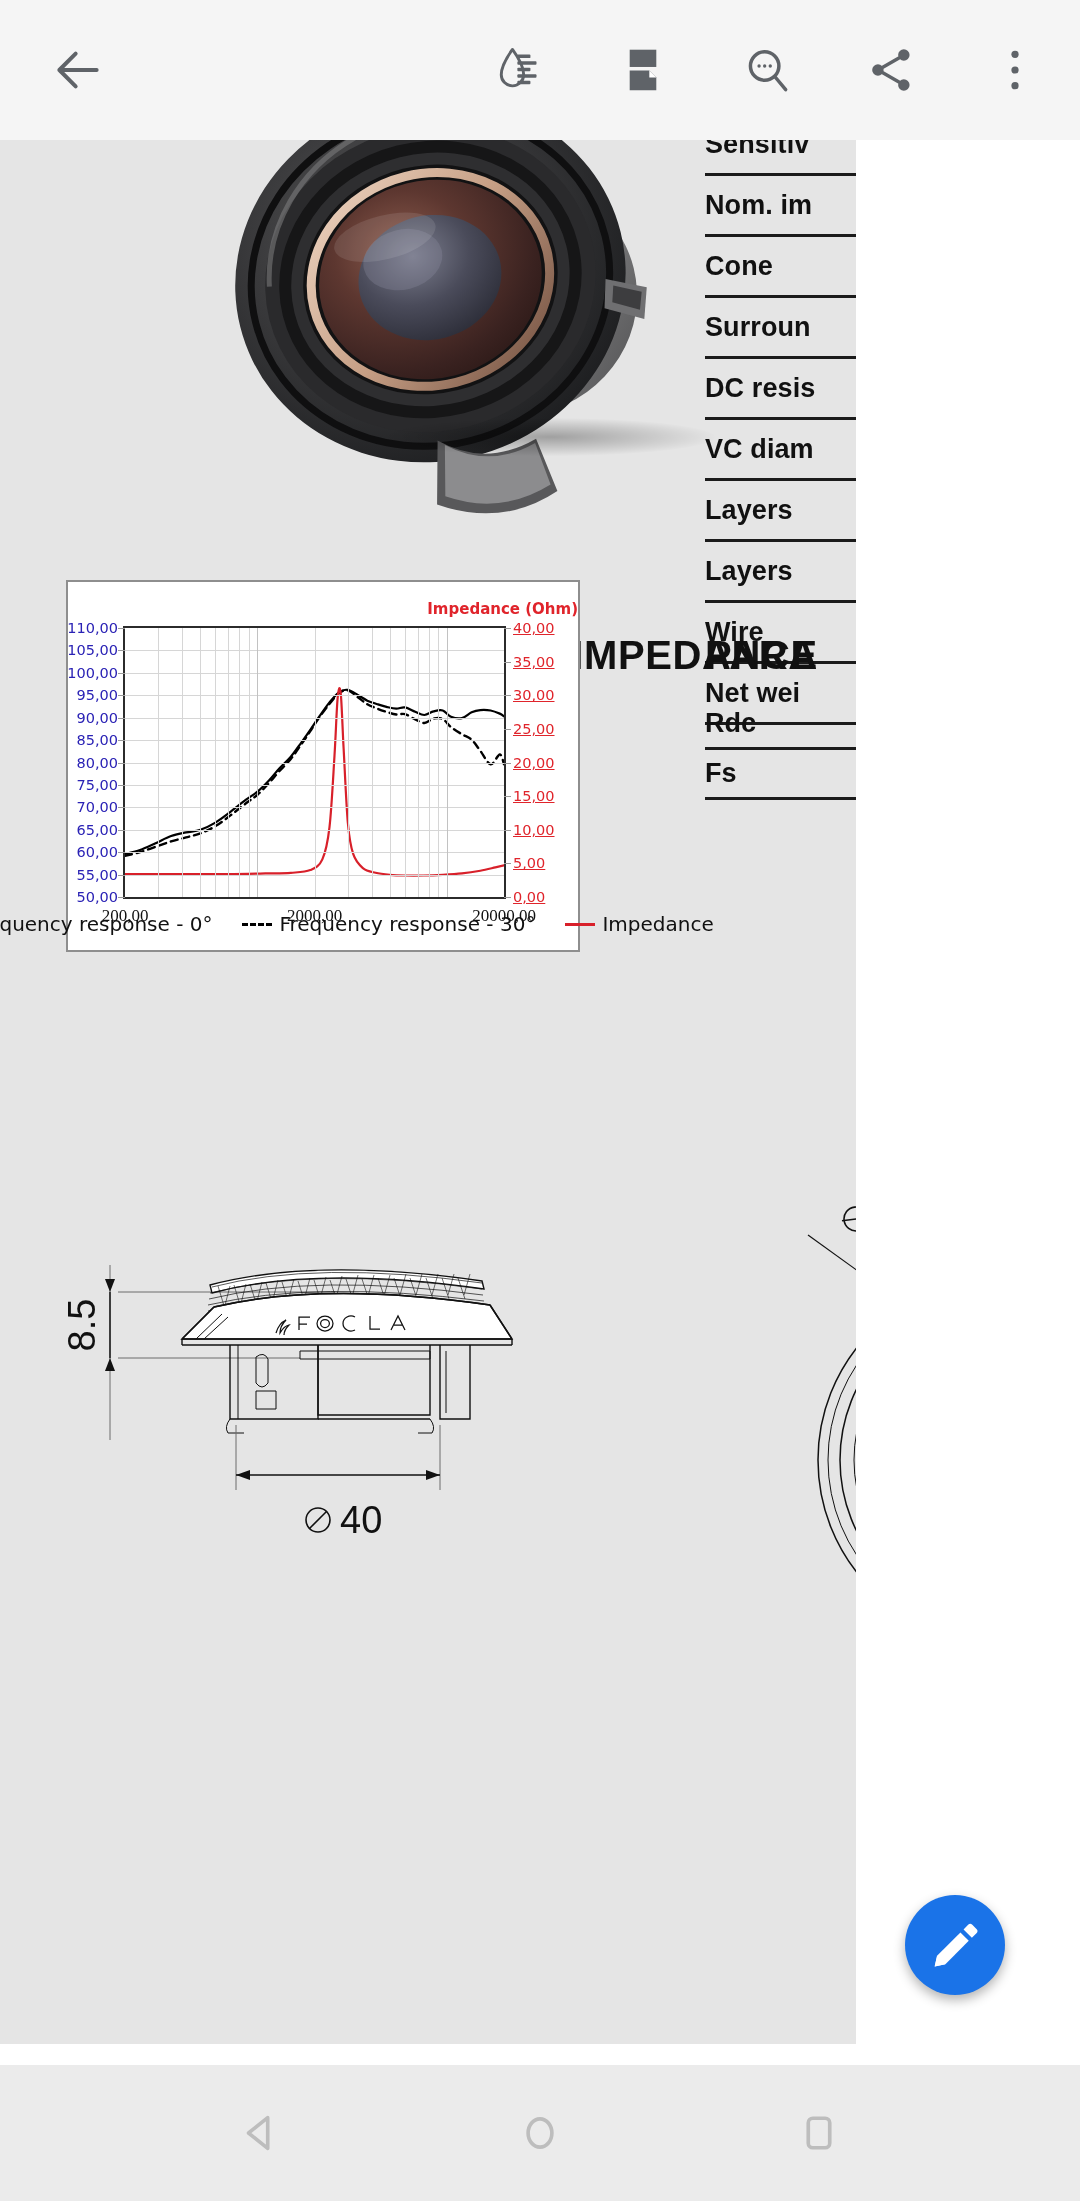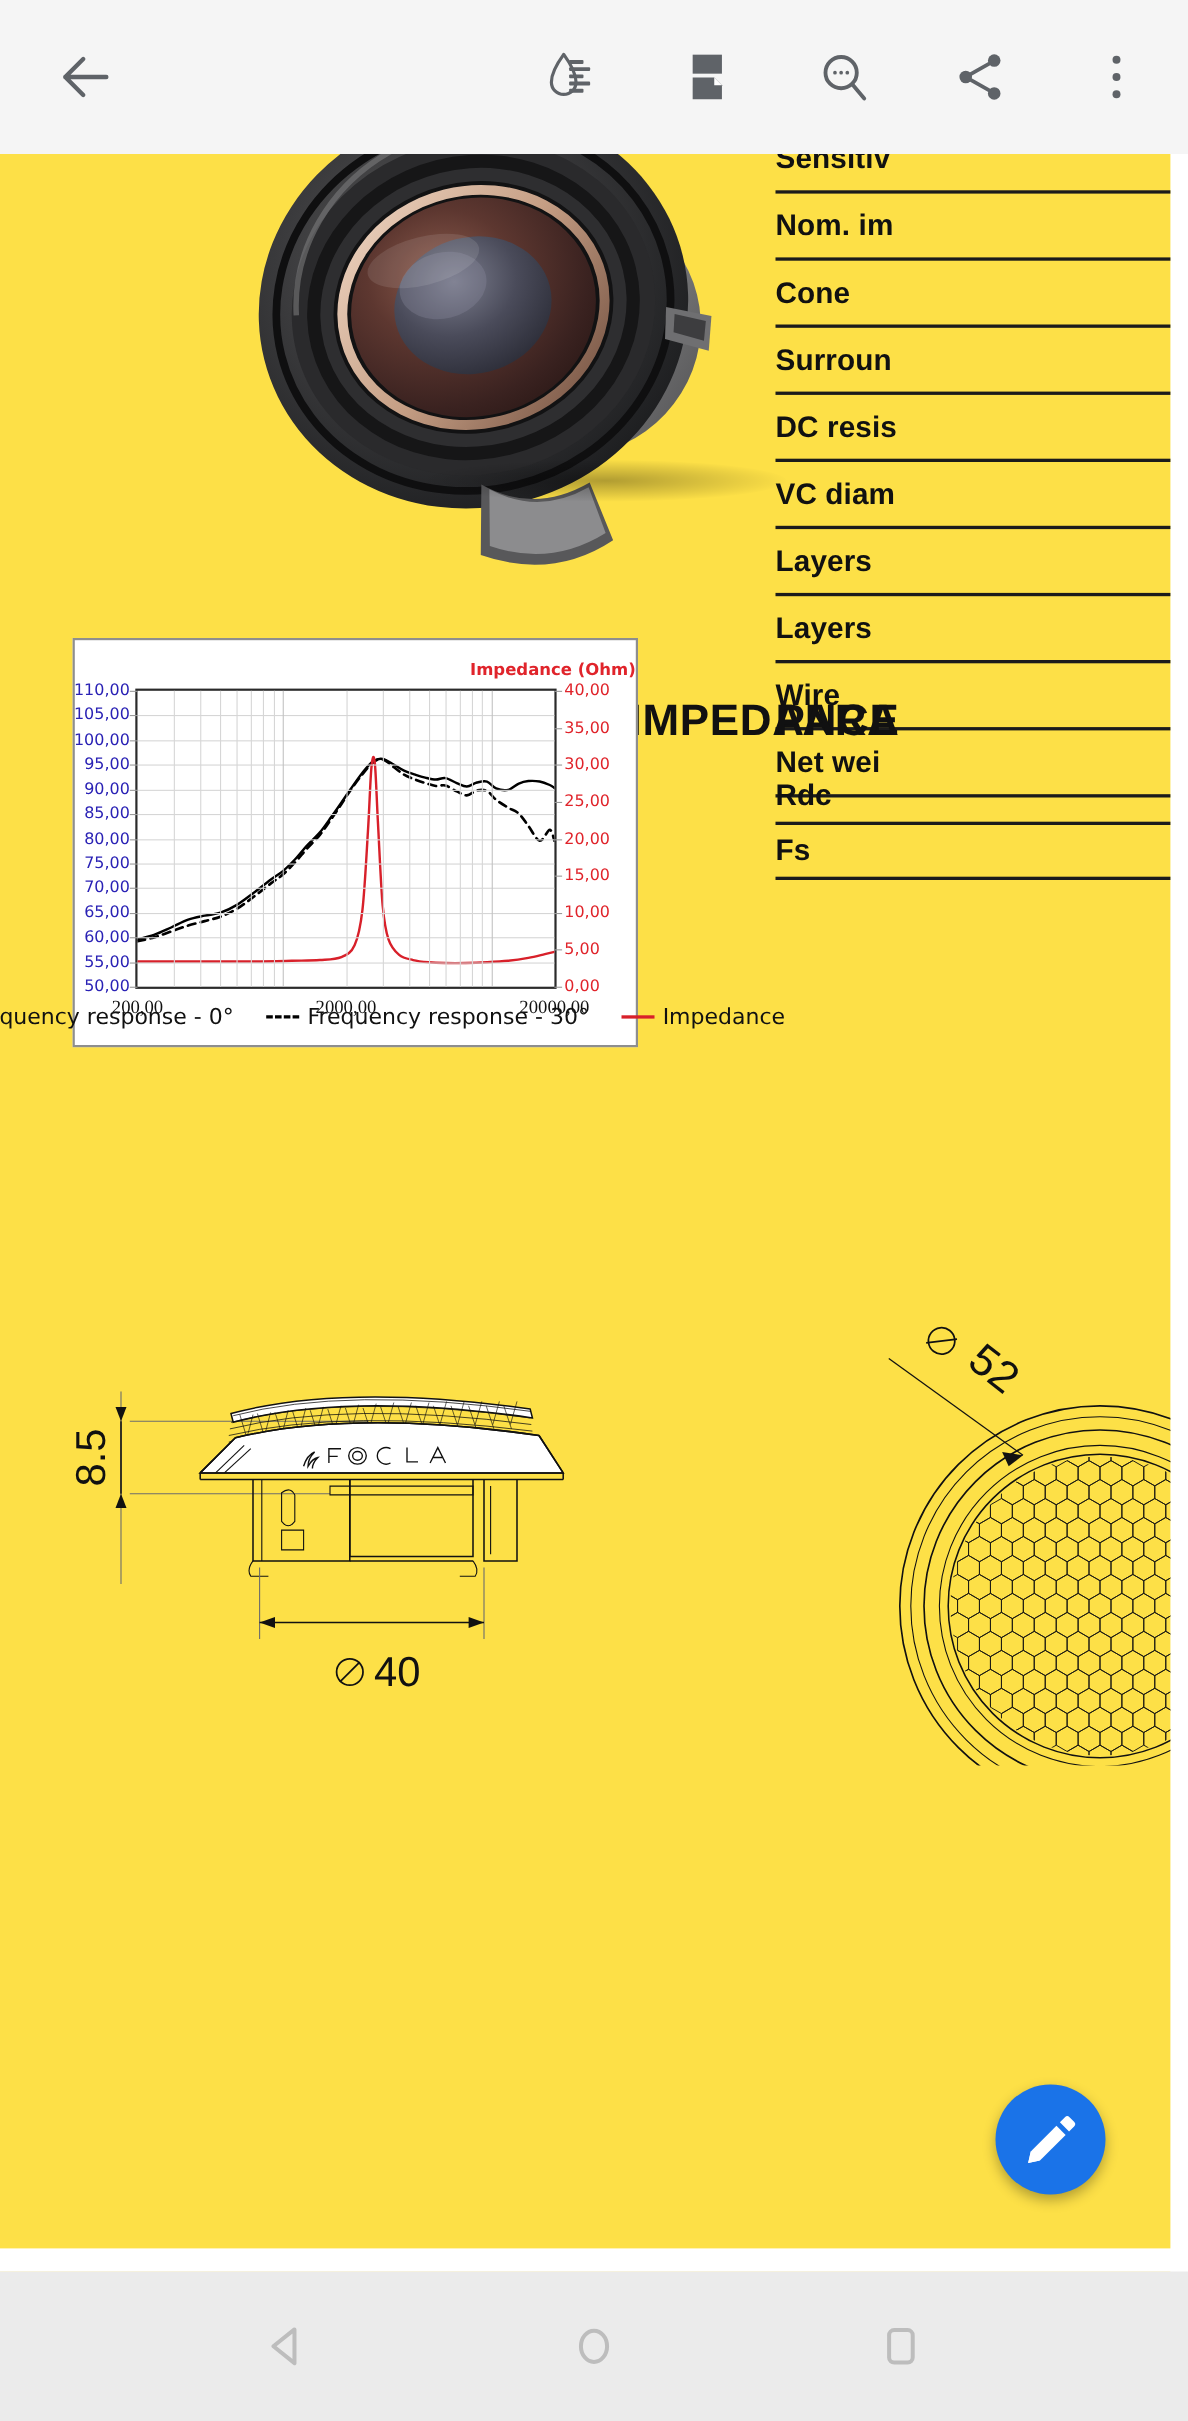--- a/index.html
+++ b/index.html
@@ -11,22 +11,22 @@
     background:#f5f5f5; display:flex; align-items:center; }
   .appbar .back { margin-left:40px; width:76px; height:76px; display:flex;
     align-items:center; justify-content:center; }
   .appbar .spacer { flex:1; }
   .appbar .tool { width:86px; height:86px; display:flex; align-items:center;
     justify-content:center; }
   .appbar .tools { display:flex; align-items:center; margin-right:22px; gap:38px; }
   .ic { display:block; }
 
   
-  .page { position:absolute; left:0; top:140px; width:1064px; height:1925px;
-    background:#fde047; overflow:hidden; }
+  .page { position:absolute; left:0; top:140px; width:856px; height:1925px;
+    background:#e5e5e5; overflow:hidden; }
 
   
   .photo-wrap { position:absolute; left:150px; top:-110px; width:600px; height:570px; }
   .shadow-ellipse { position:absolute; left:235px; top:388px; width:330px; height:38px;
     background:radial-gradient(ellipse at center, rgba(0,0,0,0.30) 0%, rgba(0,0,0,0.10) 48%, rgba(0,0,0,0) 72%);
     border-radius:50%; }
 
   
   .spec-table { position:absolute; left:705px; top:-25px; width:430px; }
   .spec-row { height:61px; display:flex; align-items:center;
@@ -55,21 +55,21 @@
   .plot { position:absolute; left:55px; top:44px; width:383px; height:273px;
     border:2px solid #2b2b2b; border-top-width:2px; background:#fff; }
   .grid-h { position:absolute; left:0; width:100%; height:1px; background:#d6d6d6; }
   .grid-v { position:absolute; top:0; height:100%; width:1px; background:#d6d6d6; }
   .grid-v.major { background:#c2c2c2; }
   .ytick-l { position:absolute; right:100%; margin-right:7px; font-size:14.5px;
     color:#2a22b5; transform:translateY(-50%); white-space:nowrap;
     font-family:"DejaVu Sans", sans-serif; }
   .ytick-r { position:absolute; left:100%; margin-left:9px; font-size:14.5px;
     color:#e0242b; transform:translateY(-50%); white-space:nowrap;
-    font-family:"DejaVu Sans", sans-serif; }
+    font-family:"DejaVu Sans", sans-serif;text-decoration:underline; }
   .tickmark-l { position:absolute; right:100%; width:7px; height:1px; background:#9a9a9a; }
   .tickmark-r { position:absolute; left:100%; width:7px; height:1px; background:#9a9a9a; }
   .xtick { position:absolute; top:100%; margin-top:9px; font-size:17px; color:#111;
     transform:translateX(-50%); white-space:nowrap; font-family:Liberation Serif, serif; }
   .imp-label { position:absolute; right:0; top:18px; font-size:15px; font-weight:bold;
     color:#e0242b; font-family:"DejaVu Sans", sans-serif; }
   .legend { position:absolute; left:0; top:330px; width:100%; display:flex;
     justify-content:center; align-items:center; gap:30px; }
   .leg-item { display:flex; align-items:center; gap:7px; }
   .leg-txt { font-size:20px; color:#111; white-space:nowrap;

